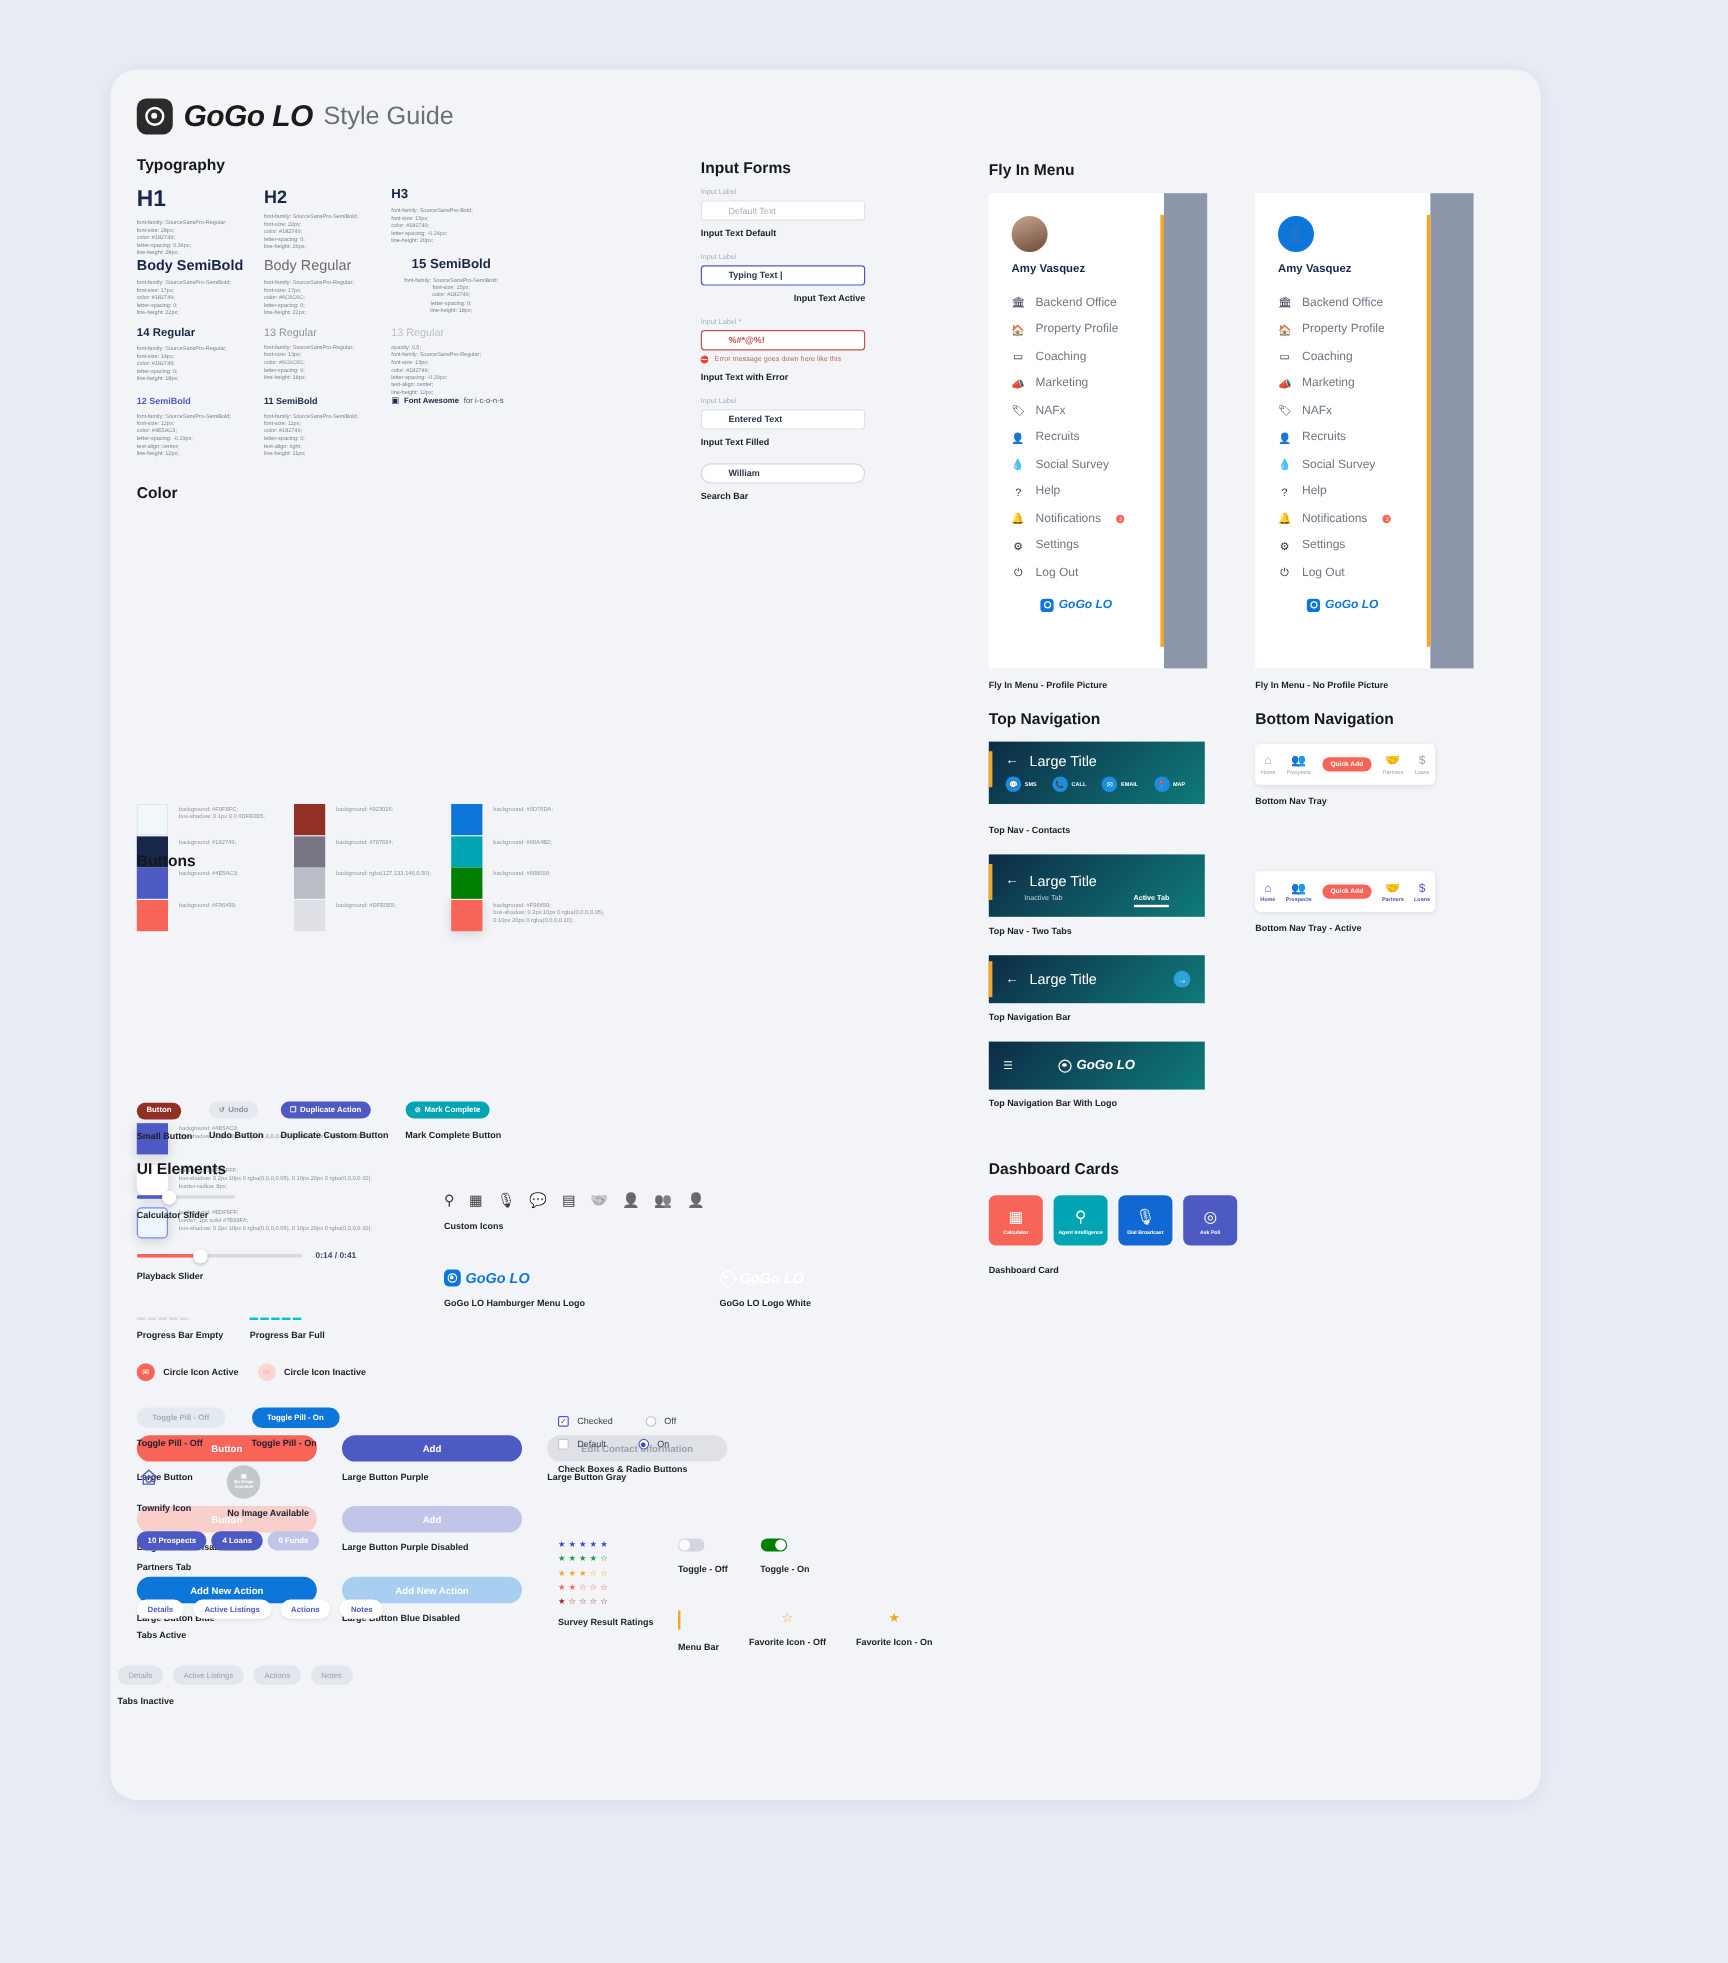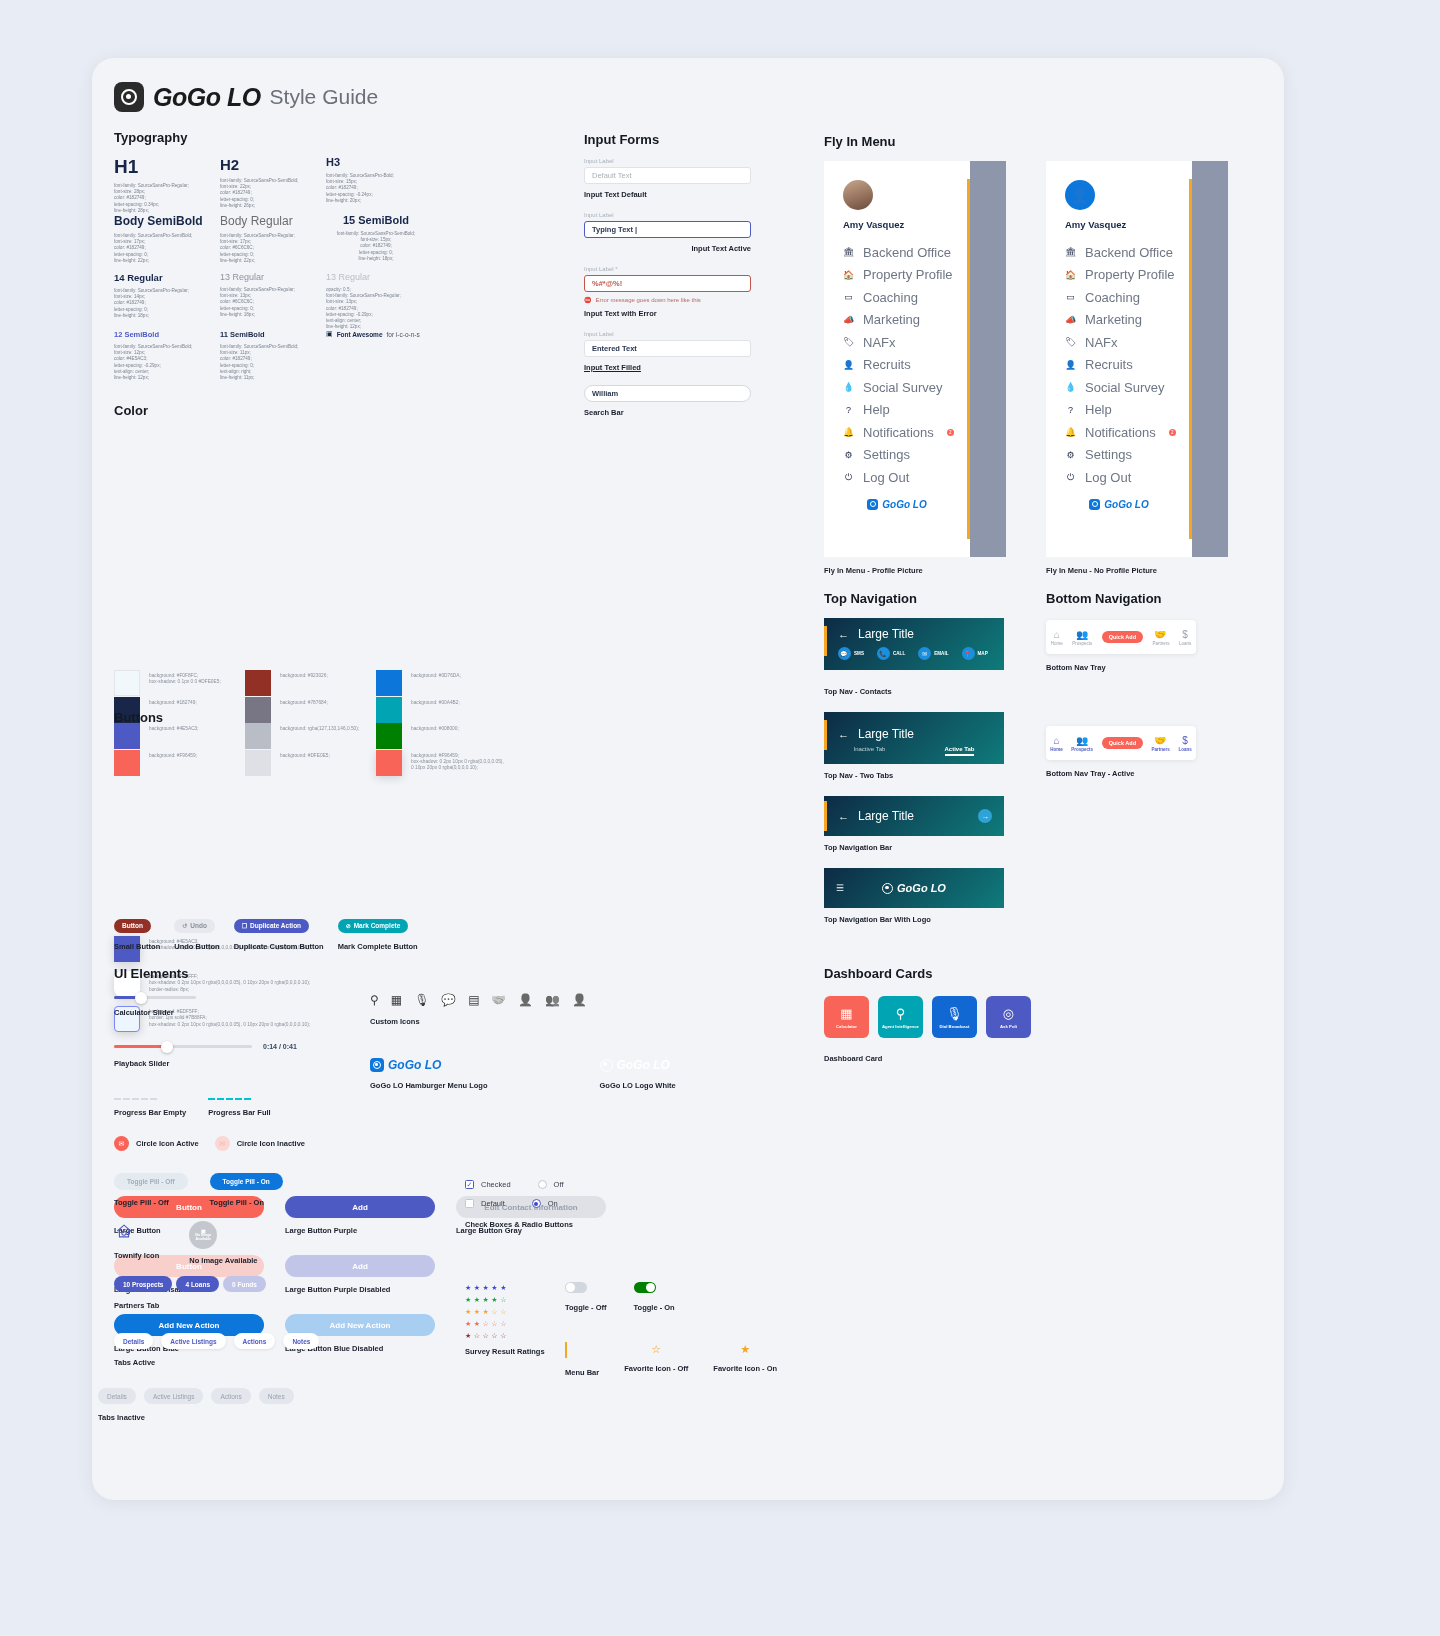--- a/index.html
+++ b/index.html
@@ -31,29 +31,29 @@
   .ty-h { color:#182749; margin-bottom:5px; }
   .ty-spec { font-size:4.6px; line-height:6.2px; color:#7c838f; white-space:pre-line; }
   
   .sw-row { display:flex; align-items:flex-start; gap:9px; }
   .sw { width:26px; height:26px; flex:none; }
   .sw-txt { font-size:4.8px; line-height:6.4px; color:#8a909b; padding-top:3px; white-space:pre-line; }
   
   .lg-btn { width:150px; height:22px; border-radius:14px; display:flex; align-items:center; justify-content:center; font-size:8px; font-weight:600; color:#fff; }
   .sm-btn { height:14px; border-radius:8px; display:inline-flex; align-items:center; justify-content:center; gap:3px; font-size:6.5px; font-weight:bold; padding:0 8px; }
   
-  .inp { width:167px; height:17px; border-radius:3px; background:#fff; display:flex; align-items:center; padding:0 7px; font-size:7.5px; }
+  .inp { width:137px; height:17px; border-radius:3px; background:#fff; display:flex; align-items:center; padding:0 22px; font-size:7.5px; }
   .inp-lab { font-size:6px; color:#a9afb9; margin-bottom:3px; }
   
   .fly { width:146px; height:396px; background:#fff; position:relative; }
   .fly-scrim { position:absolute; right:-36px; top:0; width:36px; height:396px; background:#8d96ab; }
   .fly-bar { position:absolute; right:0px; top:18px; width:3px; height:360px; background:#f5a623; }
   .fly-item { display:flex; align-items:center; gap:9px; height:22.5px; padding-left:19px; }
   .fly-ico { width:11px; font-size:9px; color:#26304a; text-align:center; }
-  .fly-lab { font-size:13px; color:#6e7685; }
+  .fly-lab { font-size:10px; color:#6e7685; }
   
   .topnav { width:180px; height:46px; background:linear-gradient(135deg,#0d2b45 0%,#0f7b7b 100%); position:relative; }
   .topnav .accent { position:absolute; left:0; top:8px; width:2.5px; height:30px; background:#f5a623; }
   
   .btray { width:150px; height:34px; background:#fff; border-radius:4px; display:flex; align-items:center; justify-content:space-around; box-shadow:0 1px 4px rgba(0,0,0,.08); }
   .btray-it { display:flex; flex-direction:column; align-items:center; gap:1px; }
   .btray-ic { font-size:10px; }
   .btray-lb { font-size:4.5px; }
   .qadd { background:#f96459; color:#fff; font-size:5.5px; font-weight:bold; border-radius:8px; padding:3px 7px; }
   
@@ -533,21 +533,21 @@
         <div class="inp" style="border:1px solid #c0554b;color:#c0554b;font-weight:600;">%#*@%!</div>
       <div style="display:flex;align-items:center;gap:4px;margin-top:4px;">
           <span style="color:#d9534f;font-size:6px;">⛔</span>
           <span style="font-size:6px;color:#b96a63;">Error message goes down here like this</span>
         </div>
       <div class="cap" style="margin-top:6px;">Input Text with Error</div>
       </div>
       <div style="margin-bottom:13px;">
         <div class="inp-lab">Input Label</div>
         <div class="inp" style="border:1px solid #e0e2e8;color:#2b3550;font-weight:600;">Entered Text</div>
-      <div class="cap" style="margin-top:6px;text-decoration:underline;">Input Text Filled</div>
+      <div class="cap" style="margin-top:6px;">Input Text Filled</div>
       </div>
       <div style="margin-bottom:13px;">
         <div class="inp" style="border:1px solid #d5d8df;border-radius:9px;color:#2b3550;font-weight:600;">William</div>
       <div class="cap" style="margin-top:6px;">Search Bar</div>
       </div>
     </div>
 
   <div style="position:absolute;left:732px;top:76px;" class="sec-title">Fly In Menu</div>
   <div id="fly1" style="position:absolute;left:732px;top:103px;">
       <div class="fly">

